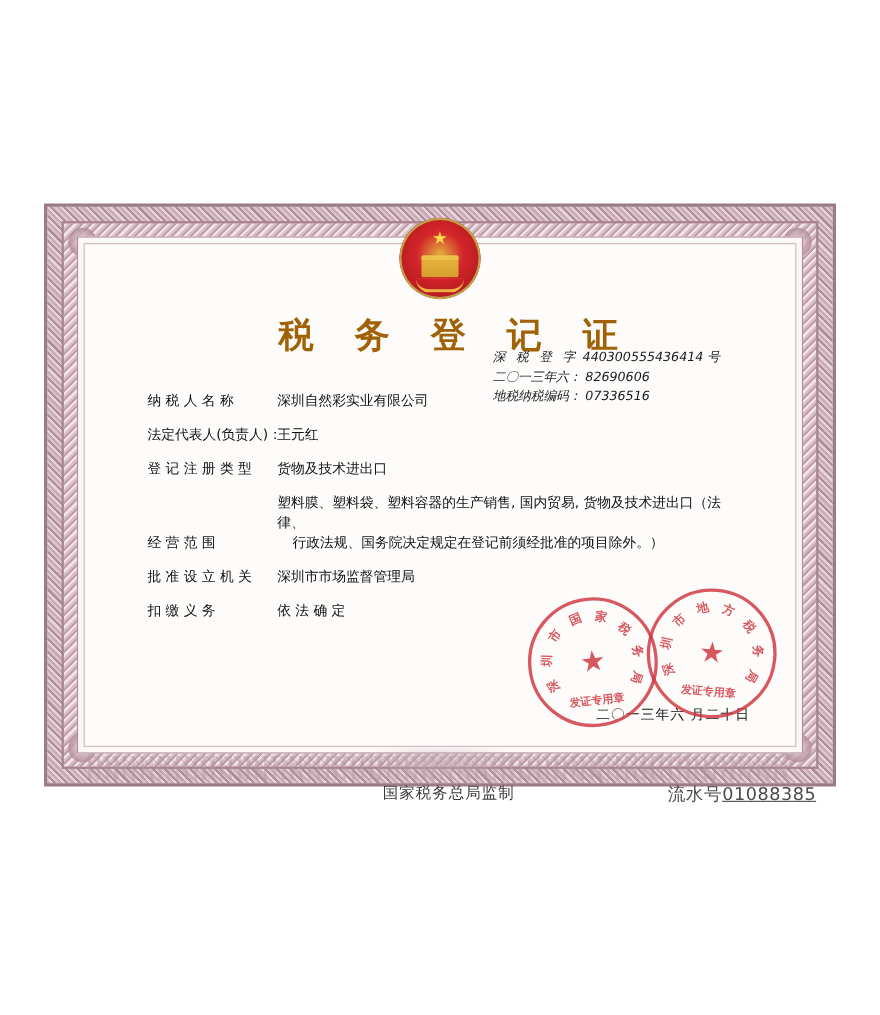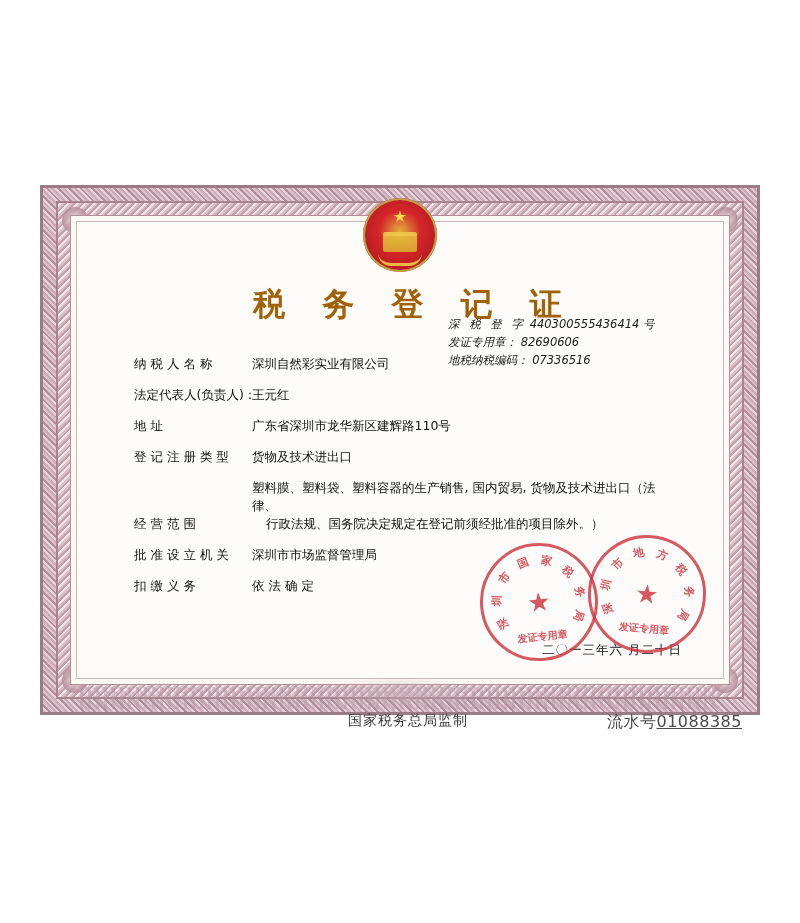--- a/index.html
+++ b/index.html
@@ -297,45 +297,41 @@
 
       <div class="title">税 务 登 记 证</div>
 
       <div class="regblock">
         <div class="reg-line1">
           <span class="lbl">深 税 登 字</span>
           <span>440300555436414</span>
           <span>号</span>
         </div>
         <div>
-          <span>发证专用章：</span>
+          <span>二〇一三年六：</span>
           <span>82690606</span>
         </div>
         <div>
           <span>地税纳税编码：</span>
           <span>07336516</span>
         </div>
       </div>
 
       <div class="fields">
 
         <div class="row">
           <div class="label">纳 税 人 名 称</div>
           <div class="value">深圳自然彩实业有限公司</div>
         </div>
 
         <div class="row">
           <div class="label">法定代表人(负责人)：</div>
           <div class="value">王元红</div>
         </div>
 
-        <div class="row">
-          <div class="label">地            址</div>
-          <div class="value">广东省深圳市龙华新区建辉路110号</div>
-        </div>
 
         <div class="row">
           <div class="label">登 记 注 册 类 型</div>
           <div class="value">货物及技术进出口</div>
         </div>
 
         <div class="row scope">
           <div class="label">经 营 范 围</div>
           <div class="value">
             <span>塑料膜、塑料袋、塑料容器的生产销售, 国内贸易, 货物及技术进出口（法律、</span>

